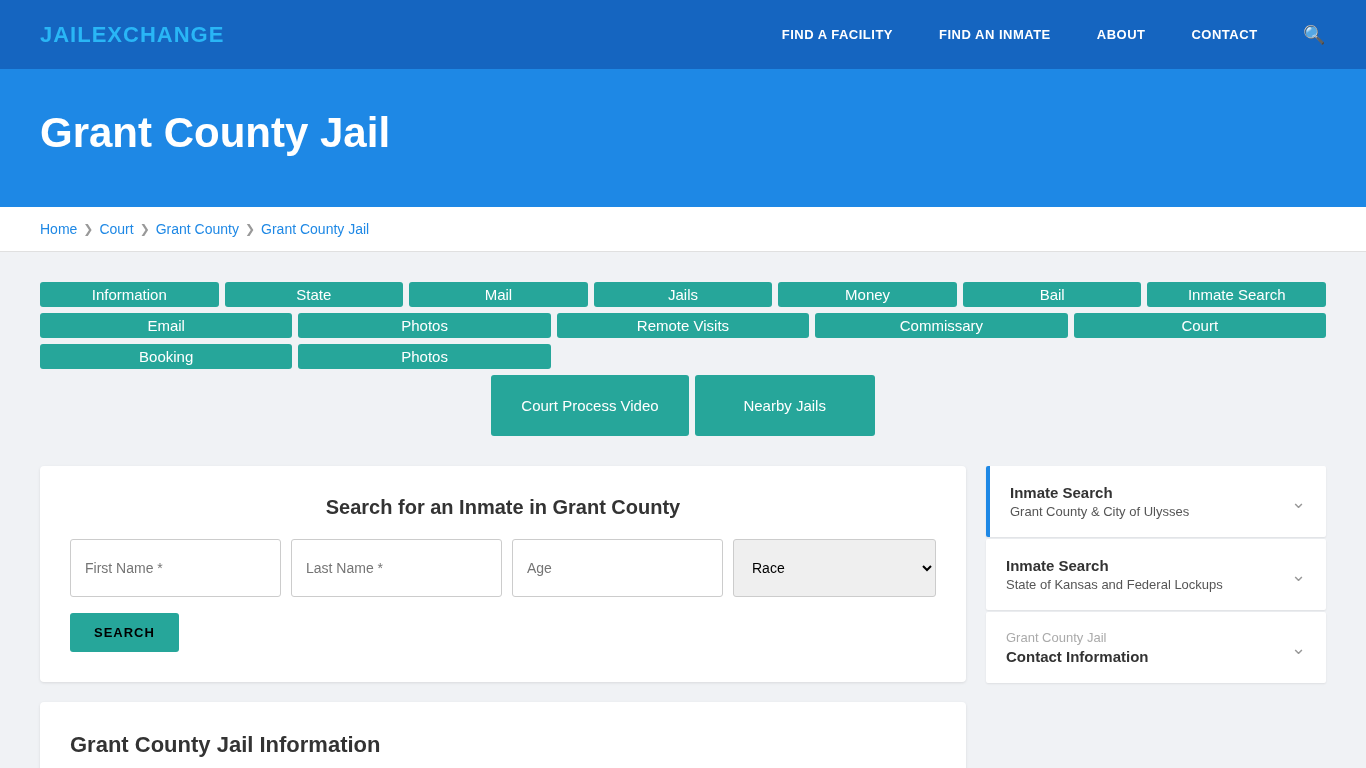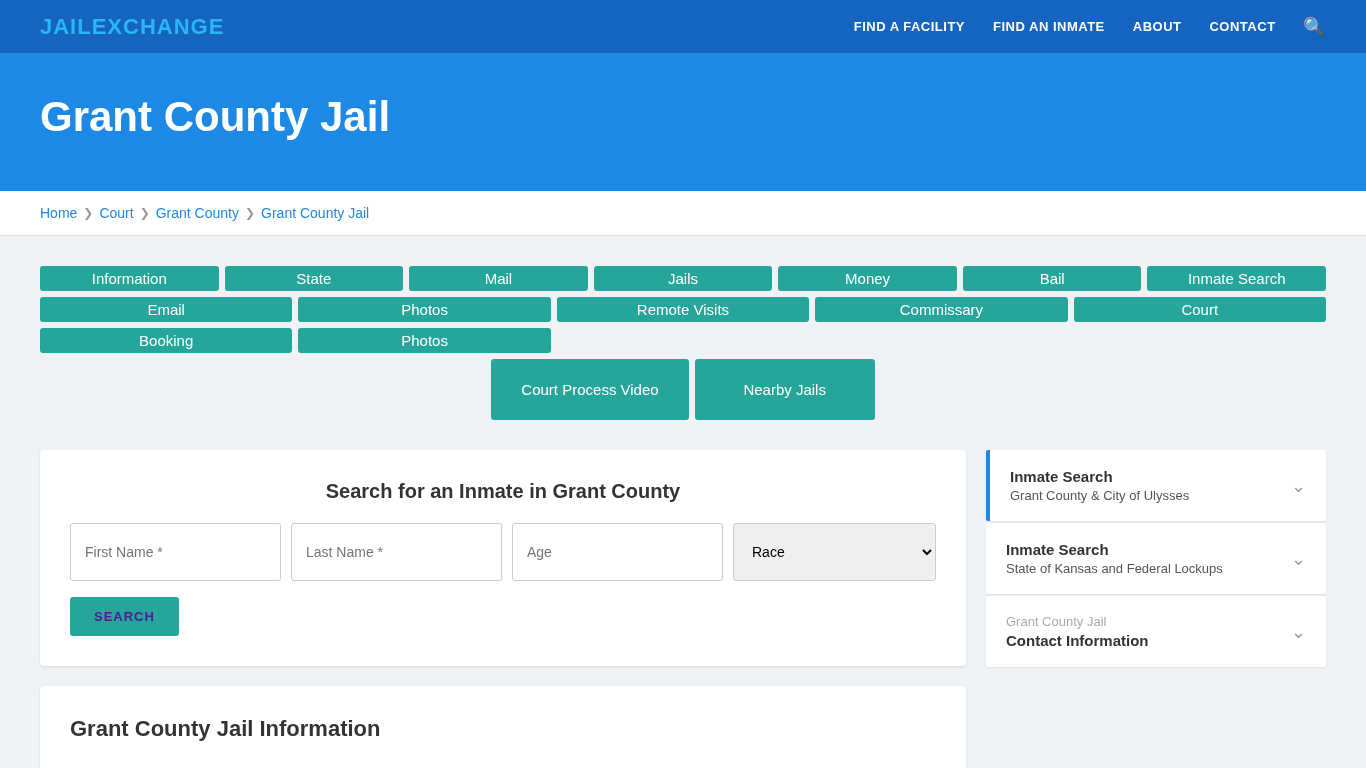--- a/index.html
+++ b/index.html
@@ -2,36 +2,36 @@
 <html><head>
   <meta charset="utf-8">
   <style>
     * { margin: 0; padding: 0; box-sizing: border-box; }
     body { font-family: Arial, sans-serif; background: #f0f2f5; color: #333; }
 
     
     .navbar {
       background: #1565c0;
       padding: 0 40px;
-      height: 53px;
+      height: 69px;
       display: flex;
       align-items: center;
       justify-content: space-between;
     }
     .navbar-logo {
       font-size: 22px;
       font-weight: 900;
       color: white;
       letter-spacing: 1px;
     }
     .navbar-logo span { color: #29b6f6; }
     .navbar-nav {
       display: flex;
       align-items: center;
-      gap: 28px;
+      gap: 46px;
       margin-left: 25px;
     }
     .navbar-nav a {
       color: white;
       text-decoration: none;
       font-size: 13px;
       font-weight: 700;
       letter-spacing: 0.5px;
       cursor: pointer;
     }
@@ -142,21 +142,21 @@
       border: 1px solid #ccc;
       border-radius: 3px;
       padding: 19px 14px;
       font-size: 14px;
       flex: 1;
     }
     .search-fields input:first-child { flex: 1.2; }
     .search-fields select { flex: 1.2; }
     .search-btn {
       background: #26a69a;
-      color: #4c1d95;
+      color: #000000;
       border: none;
       padding: 12px 24px;
       font-size: 13px;
       font-weight: 700;
       letter-spacing: 1px;
       cursor: pointer;
       border-radius: 3px;
     }
 
     

